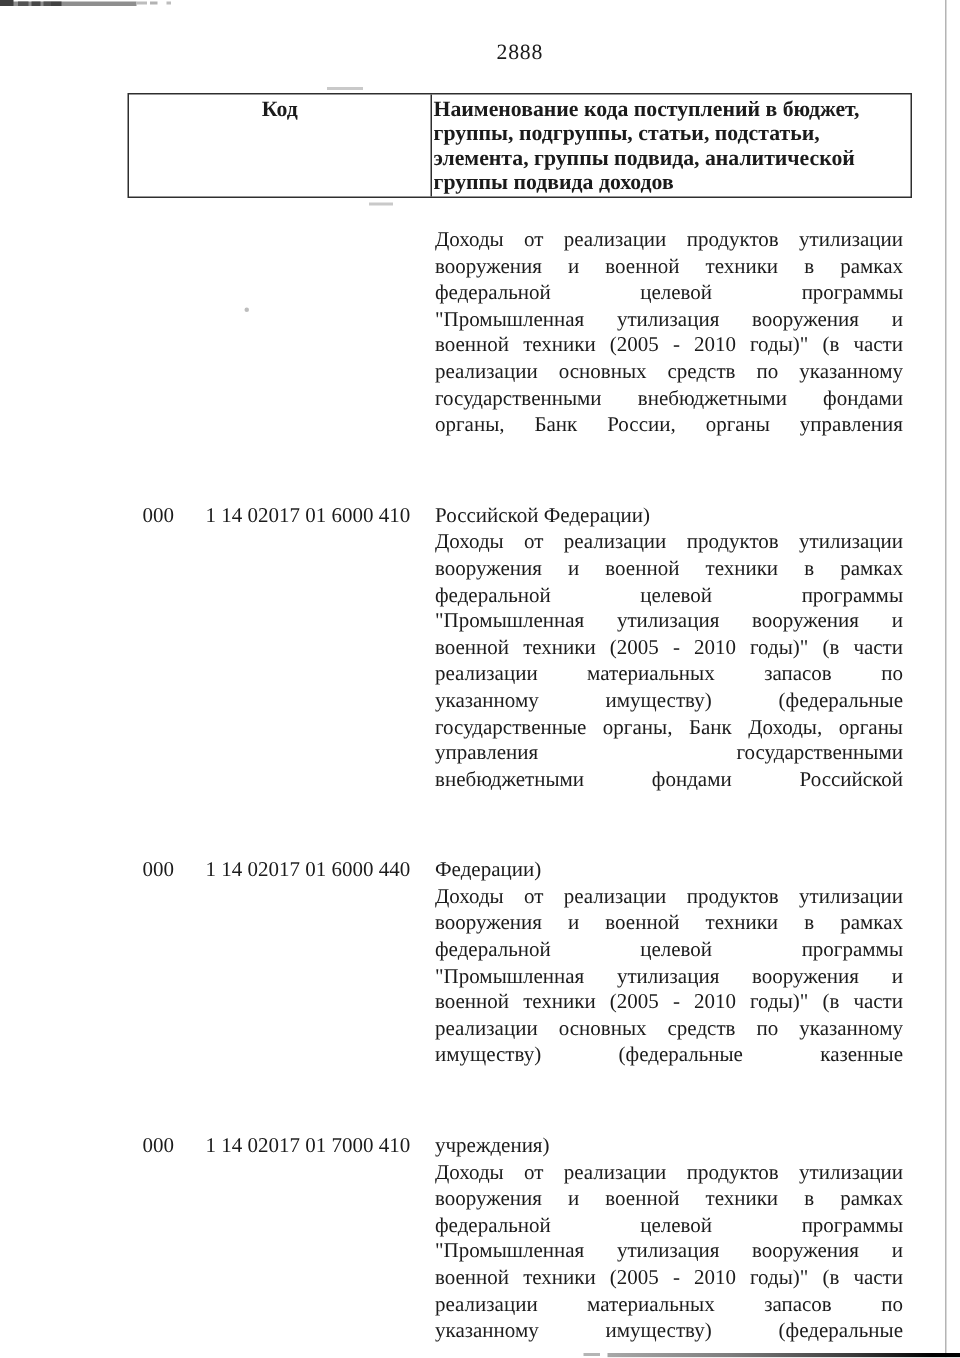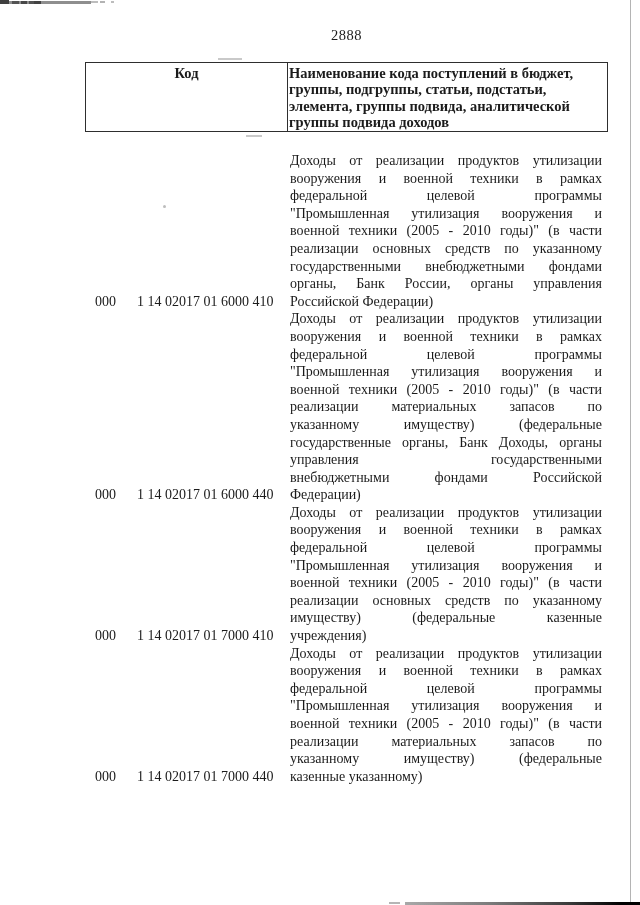--- a/index.html
+++ b/index.html
@@ -37,21 +37,21 @@
   
   .tbody {
     position:absolute; left:95px; top:152px; width:507px;
     font-size:14px; line-height:17.6px;
   }
   .row { display:flex; align-items:flex-end; }
   .code-admin { width:42px; flex:none; }
   .code-main  { width:153px; flex:none; }
   .desc       { width:312px; flex:none; }
   .dline { text-align:justify; text-align-last:justify; }
-  .dline.last { text-align-last:left; }
+  .dline.last { text-align-last:left;margin-top:43px; }
 
   
   .art { position:absolute; }
   .a-top-base { left:0; top:1px; width:91px; height:3px; background:#8e8e8e; }
   .a-top-s1 { left:0;  top:0;   width:9px; height:4px; background:#3f3f3f; }
   .a-top-s2 { left:12px; top:1px; width:7px; height:3px; background:#535353; }
   .a-top-s3 { left:21px; top:1px; width:6px; height:3px; background:#474747; }
   .a-top-s4 { left:29px; top:1px; width:5px; height:3px; background:#535353; }
   .a-top-s5 { left:34px; top:1px; width:7px; height:3px; background:#424242; }
   .a-top-t1 { left:91px;  top:1px; width:7px; height:2px; background:#bdbdbd; }

